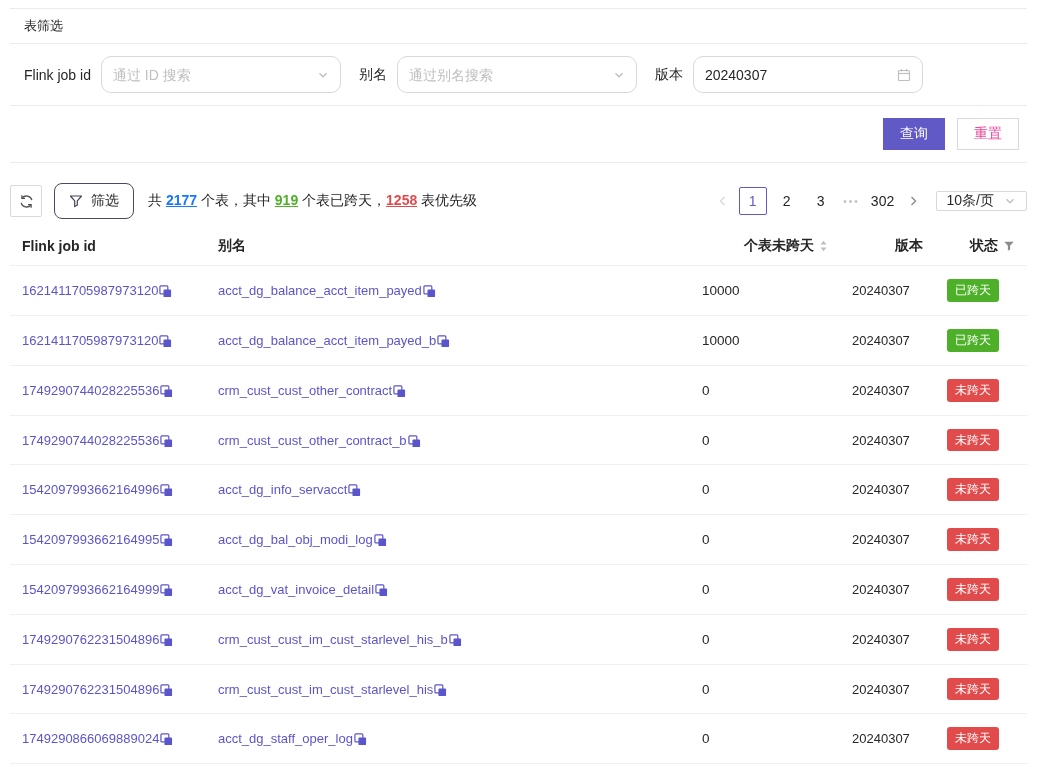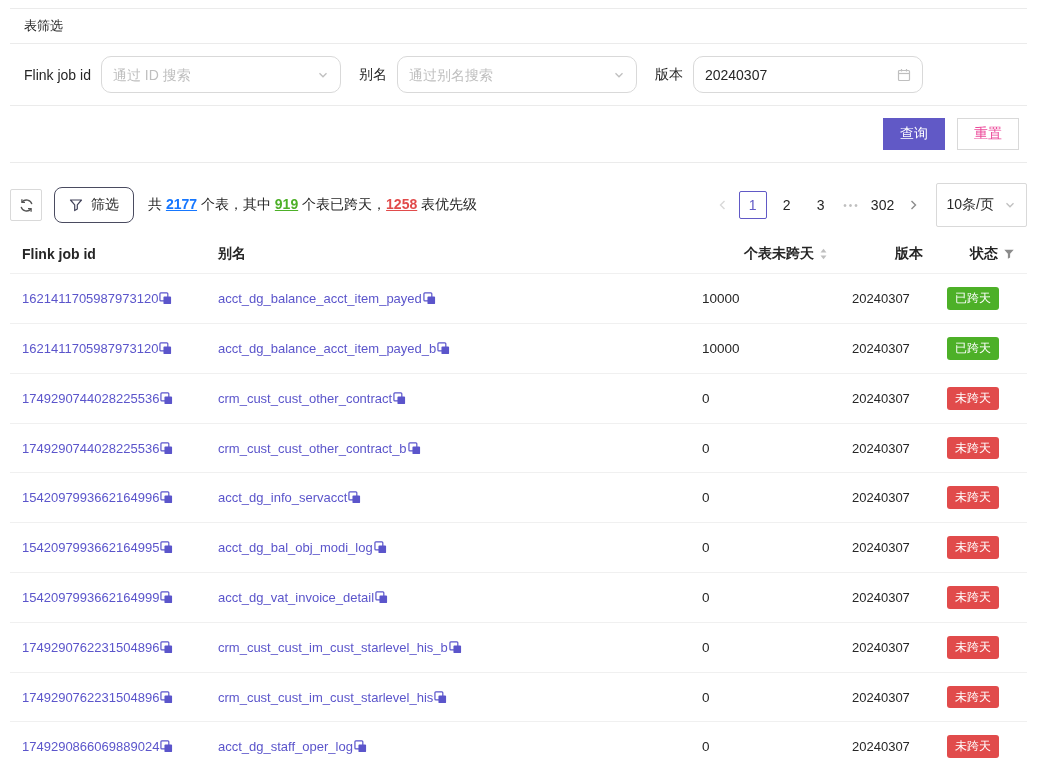--- a/index.html
+++ b/index.html
@@ -44,33 +44,33 @@
   .num-red { color: var(--danger, #e14b4b); }
 
   
   .pagination { display: flex; align-items: center; }
   .toolbar .pagination { margin-left: auto; }
   .page-arrow { width: 26px; height: 28px; display: flex; align-items: center; justify-content: center; color: #8c8c8c; cursor: pointer; }
   .page-arrow.disabled { color: #d9d9d9; cursor: not-allowed; }
   .page-item { min-width: 28px; height: 28px; line-height: 28px; text-align: center; margin: 0 3px; border-radius: 2px; color: #262626; cursor: pointer; }
   .page-item.active { border: 1px solid var(--accent, #6159c6); color: var(--accent, #6159c6); line-height: 26px; font-weight: 500; }
   .page-ellipsis { min-width: 28px; text-align: center; color: #bfbfbf; font-size: 10px; letter-spacing: 2px; }
-  .size-select { height: 44px; margin-left: 10px; padding: 0 10px; border: 1px solid #d9d9d9; border-radius: 2px; background: #fff; display: flex; align-items: center; gap: 10px; cursor: pointer; }
+  .size-select { height: 20px; margin-left: 10px; padding: 0 10px; border: 1px solid #d9d9d9; border-radius: 2px; background: #fff; display: flex; align-items: center; gap: 10px; cursor: pointer; }
 
   
   .table-wrap { margin-top: 8px; }
   table { width: 100%; border-collapse: collapse; table-layout: fixed; }
   col.c-id { width: 196px; } col.c-priority { width: 150px; } col.c-version { width: 95px; } col.c-status { width: 92px; }
   th { font-weight: 700; font-size: 14px; text-align: left; padding: 10px 12px; border-bottom: 1px solid #f0f0f0; color: #262626; }
   th.r { text-align: right; }
   td { padding: 13px 12px; border-bottom: 1px solid #f0f0f0; font-size: 13px; color: #262626; overflow: hidden; white-space: nowrap; }
   td.r { text-align: left; }
   td.col-priority { padding-right: 34px; font-size: 13.5px; }
   .th-inner { display: inline-flex; align-items: center; gap: 5px; vertical-align: middle; }
-  .link-wrap { display: inline-flex; align-items: center; gap: 1px; }
+  .link-wrap { display: inline-flex; align-items: flex-end; gap: 1px; }
   .cell-link { color: var(--link, #5b55cb); cursor: pointer; }
   .copy-icon { color: var(--link, #5b55cb); display: inline-flex; cursor: pointer; }
   .badge { display: inline-block; padding: 3px 8px; border-radius: 3px; color: #fff; font-size: 12px; line-height: 1.4; }
   .badge-green { background: var(--success, #4db028); }
   .badge-red { background: var(--danger, #e14b4b); }
 </style>
 </head>
 <body>
 
 <div class="page">

